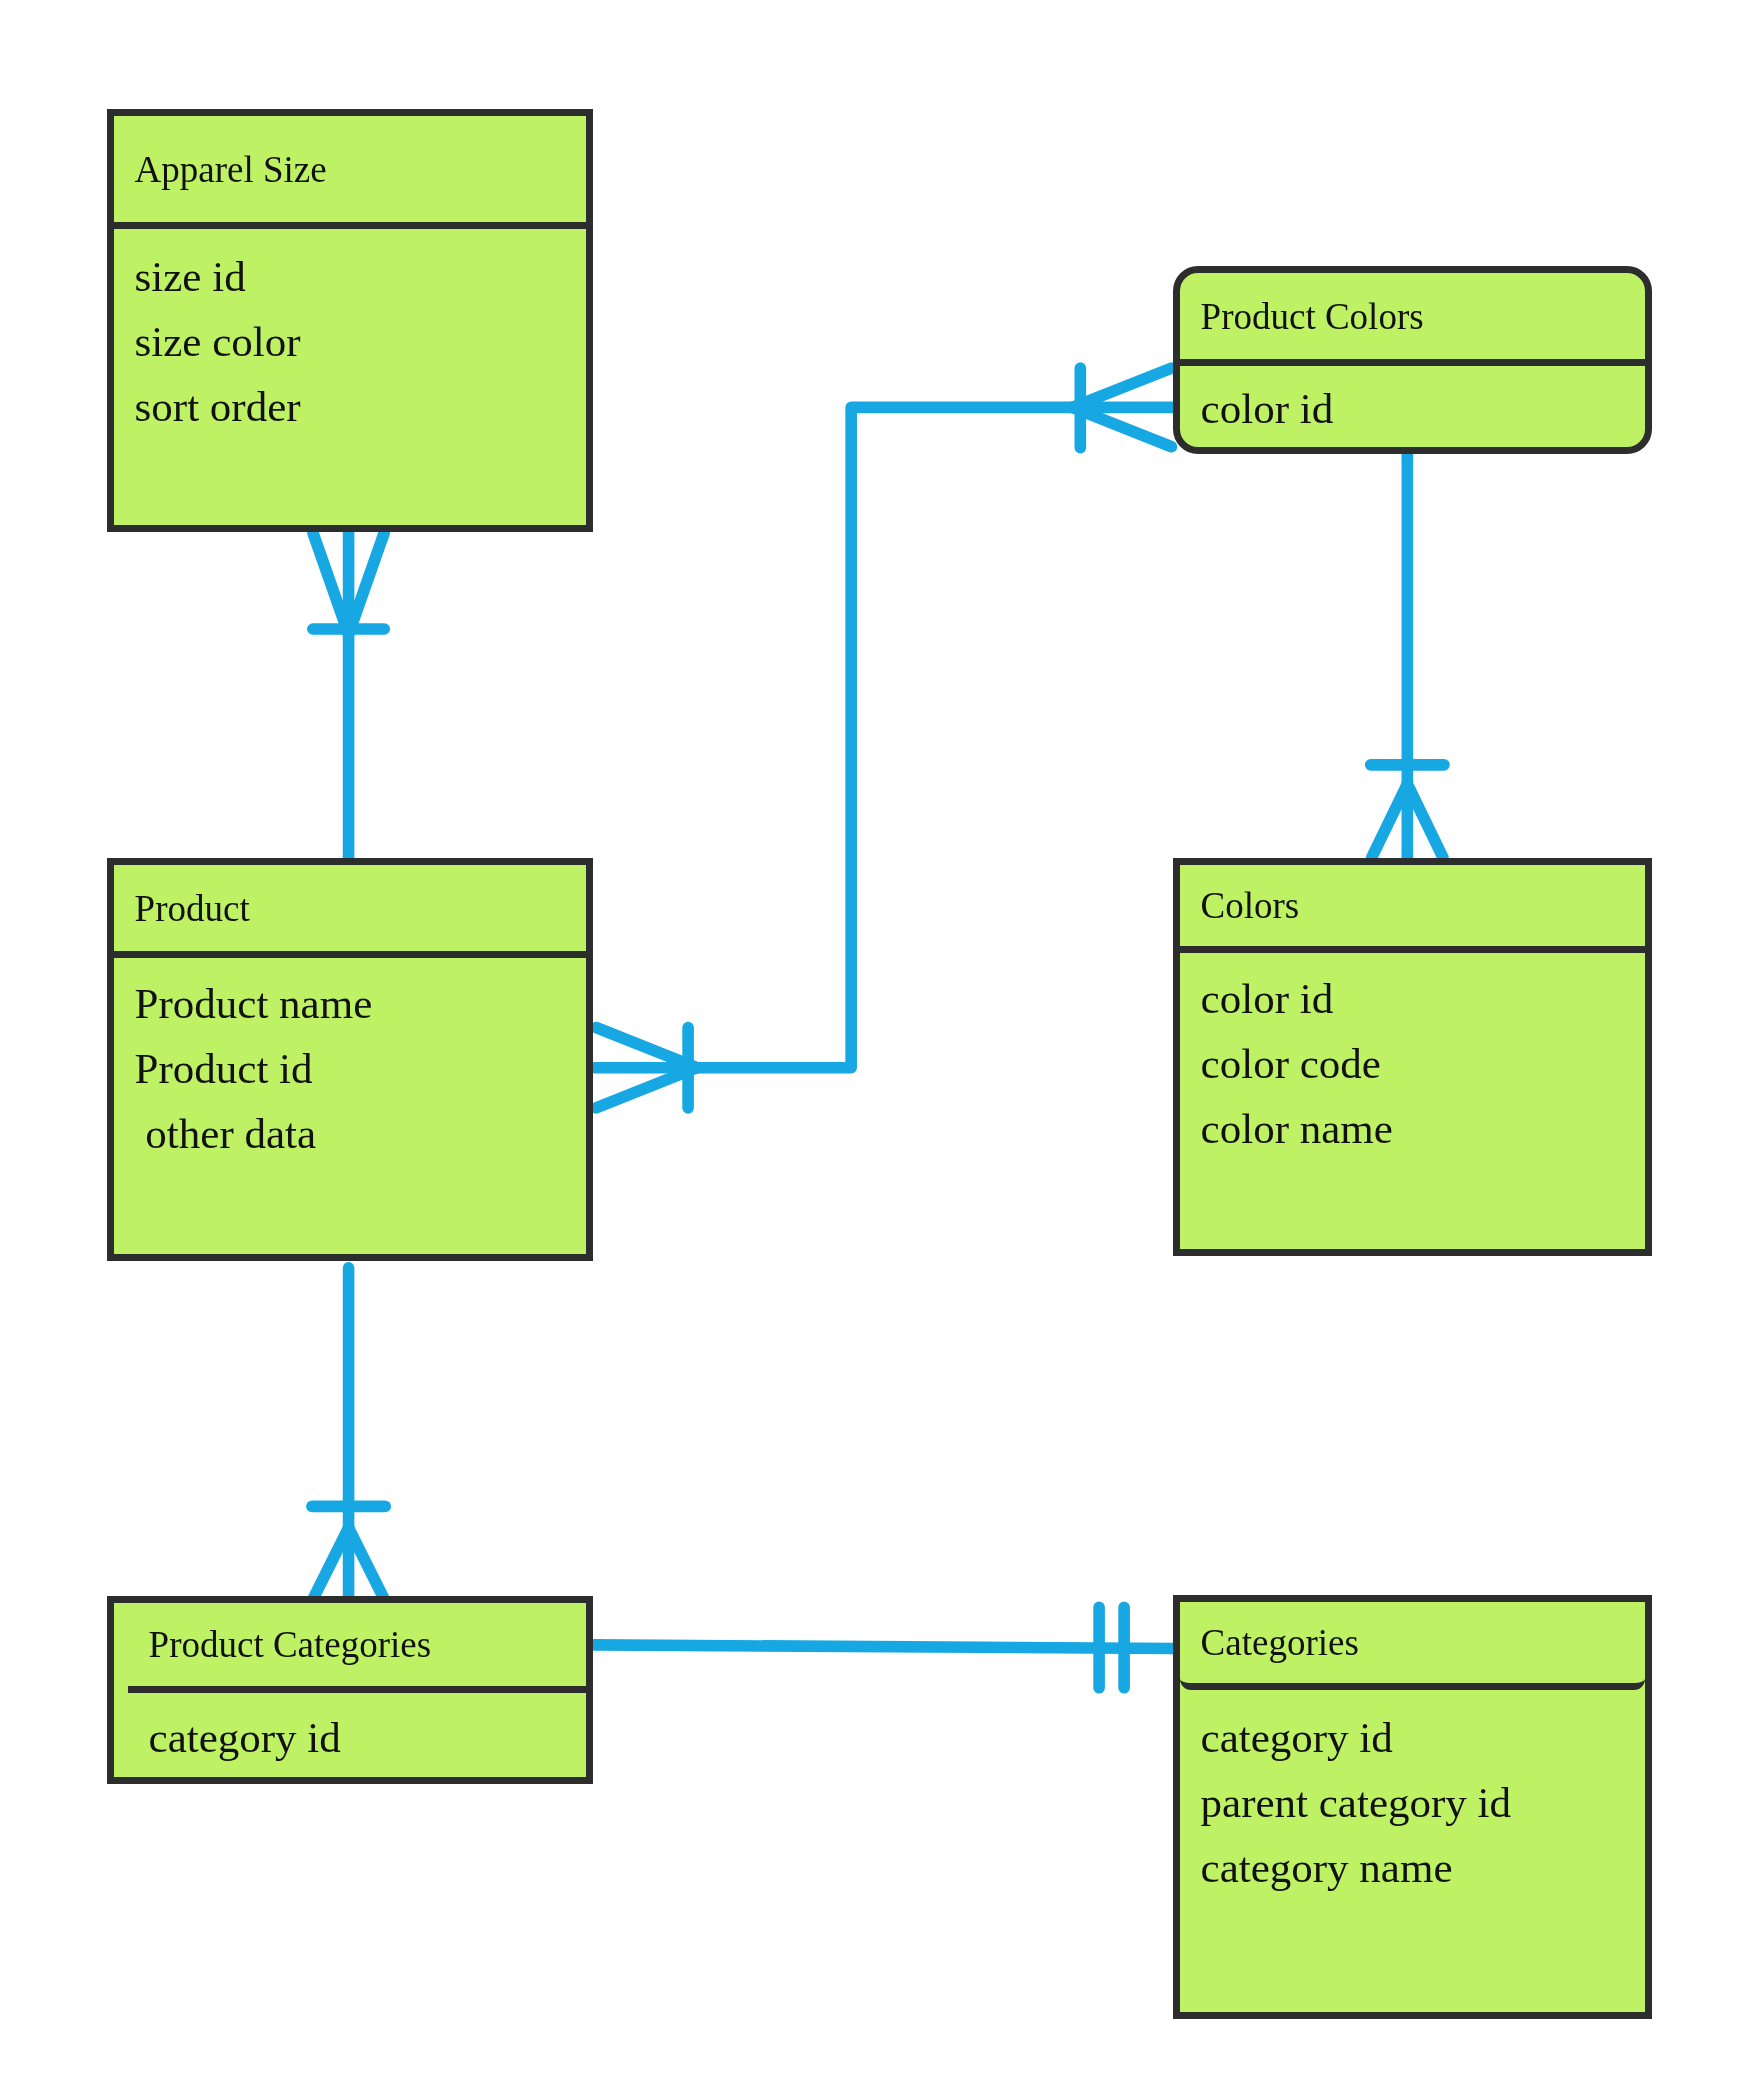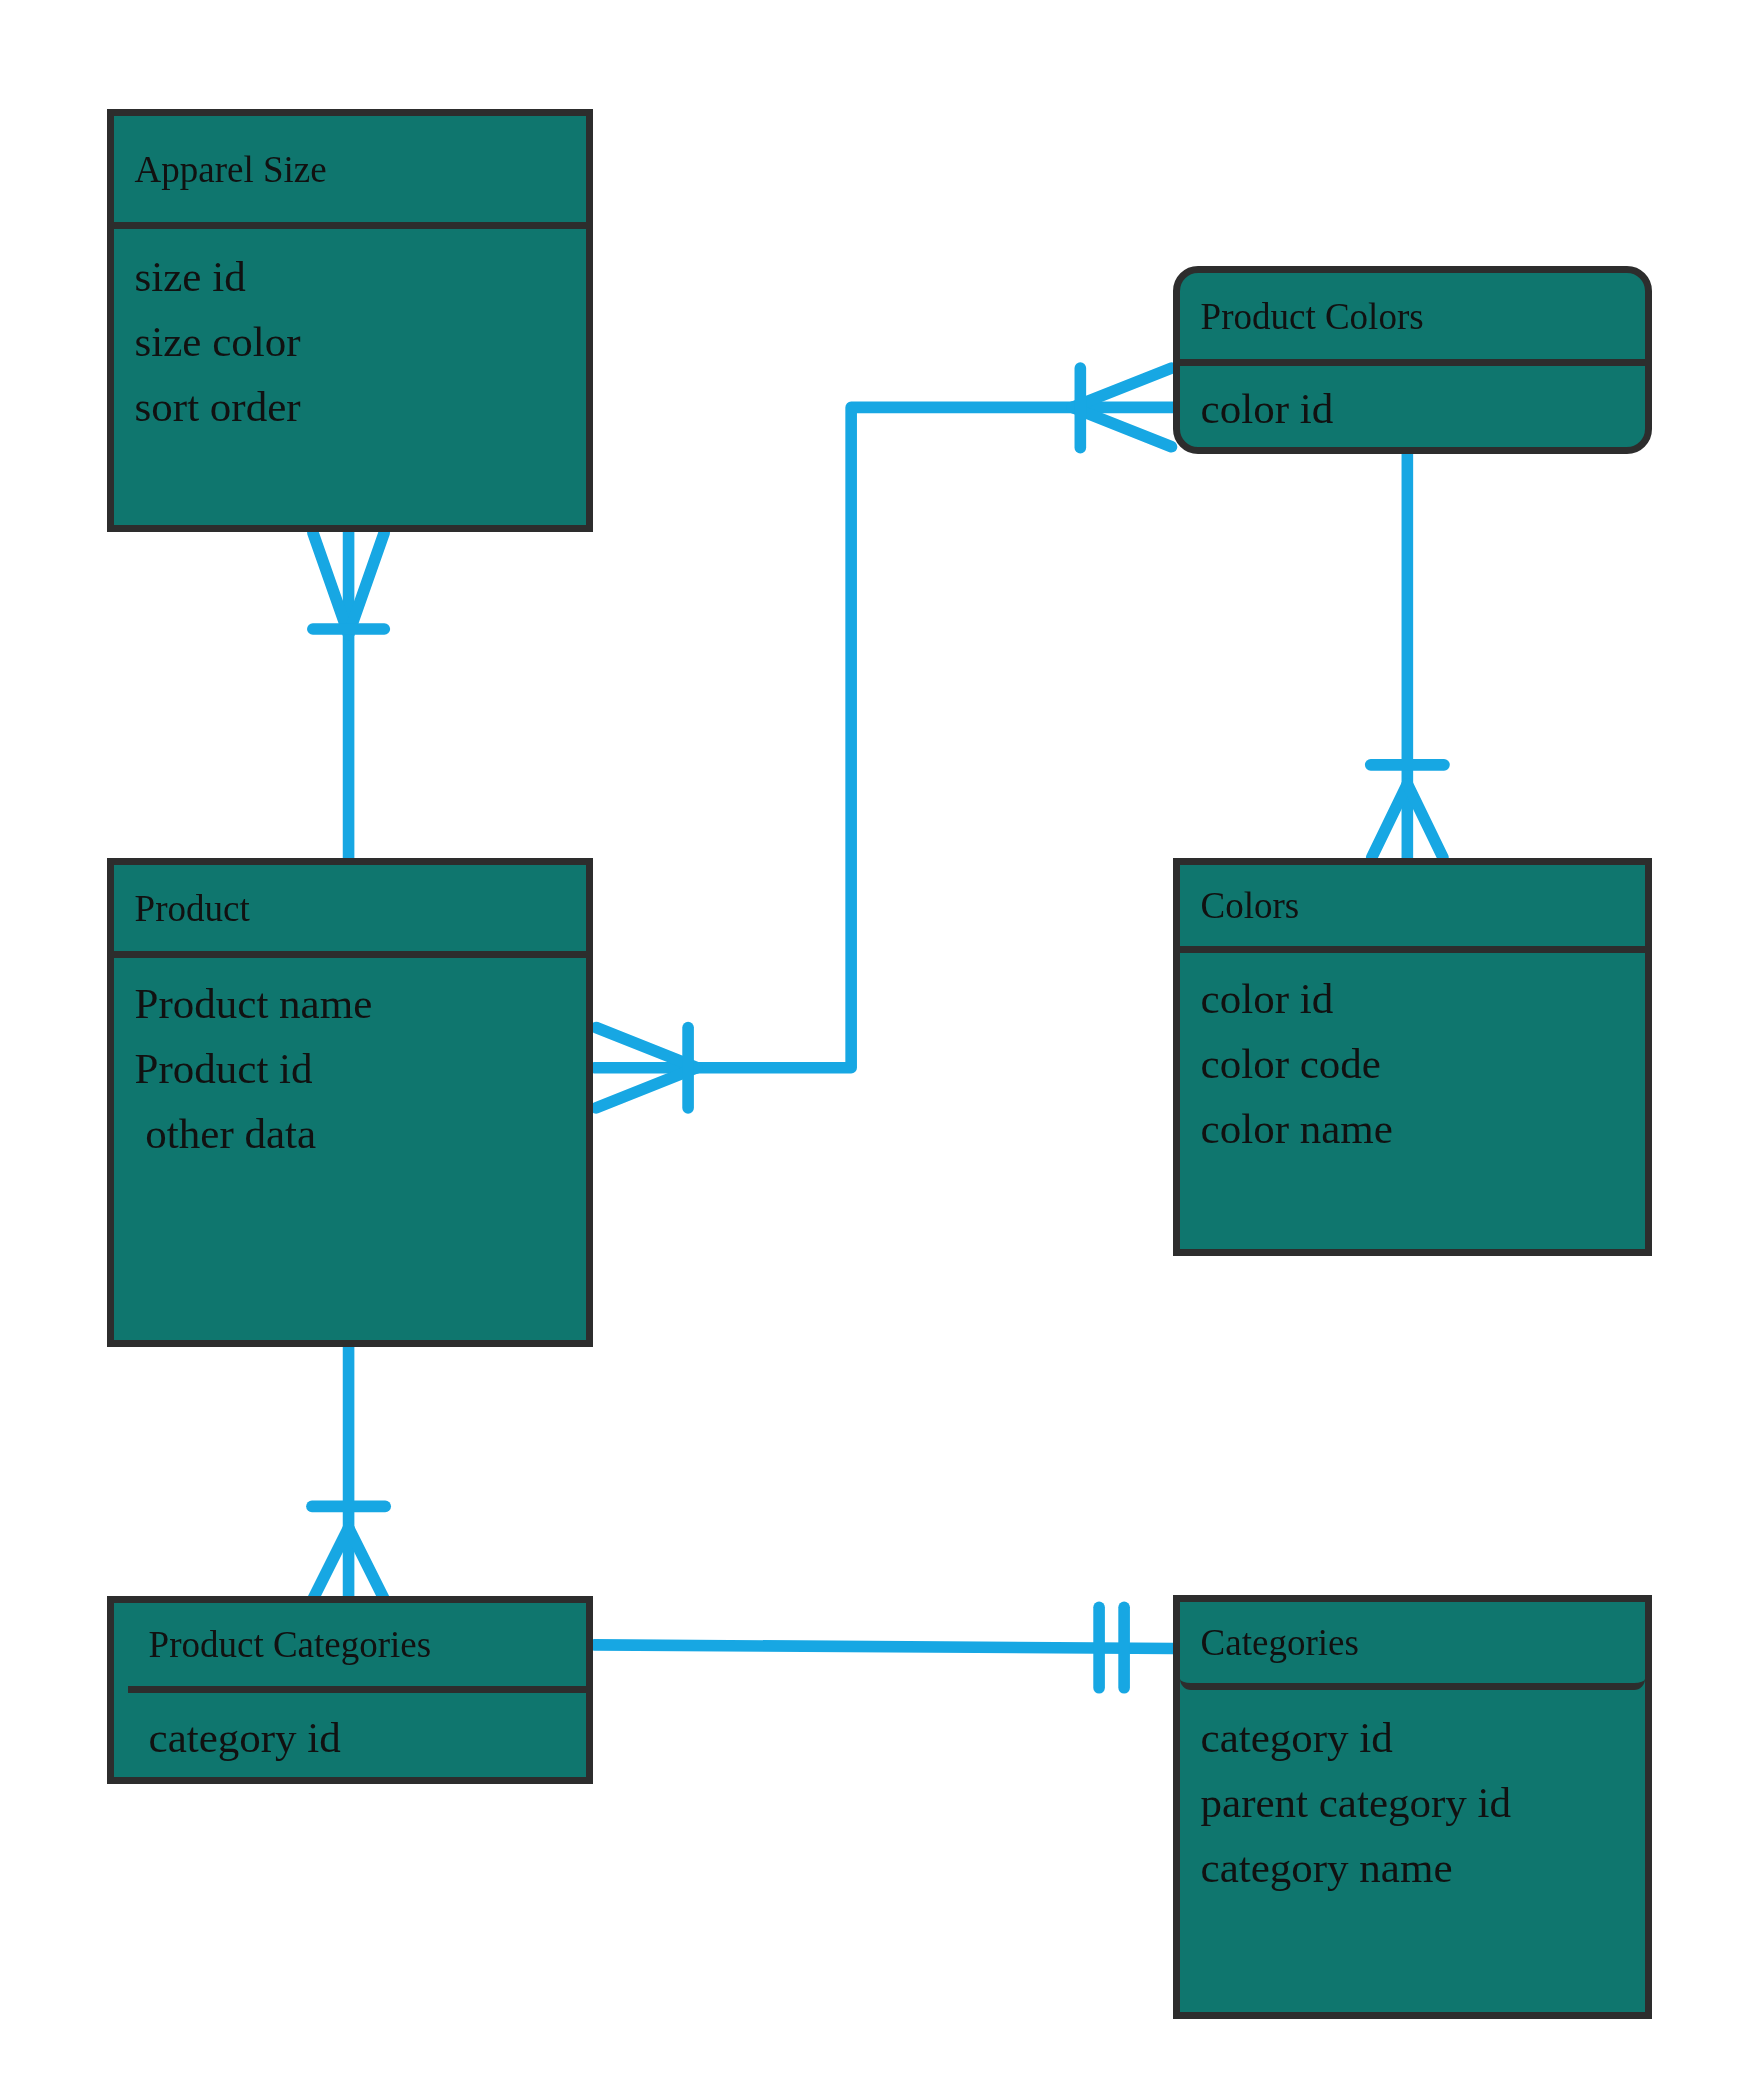--- a/index.html
+++ b/index.html
@@ -20,21 +20,21 @@
   #er-svg {
     position: absolute;
     top: 0;
     left: 0;
     width: 1751px;
     height: 2097px;
   }
   .entity-box {
     position: absolute;
     box-sizing: border-box;
-    background: #0f766e;
+    background: #bef264;
     border: 7.1px solid #2d2d2d;
     display: flex;
     flex-direction: column;
   }
   .entity-header {
     box-sizing: border-box;
     border-bottom: 7.1px solid #2d2d2d;
     display: flex;
     align-items: center;
     padding-left: 20.6px;
@@ -148,21 +148,21 @@
 
   <div class="entity-box" style="left:1173px; top:266px; width:479px; height:188px;border-radius:25px;">
     <div class="entity-header" style="height:93px;">
       <span class="entity-title">Product Colors</span>
     </div>
     <div class="entity-body" style="padding-top:9.8px;">
       <div class="attr-row">color id</div>
     </div>
   </div>
 
-  <div class="entity-box" style="left:107px; top:858px; width:486px; height:489px;text-align:right;">
+  <div class="entity-box" style="left:107px; top:858px; width:486px; height:403px;text-align:right;">
     <div class="entity-header" style="height:93px;">
       <span class="entity-title">Product</span>
     </div>
     <div class="entity-body" style="padding-top:13.4px;">
       <div class="attr-row">Product name</div>
       <div class="attr-row">Product id</div>
       <div class="attr-row"> other data</div>
     </div>
   </div>
 

